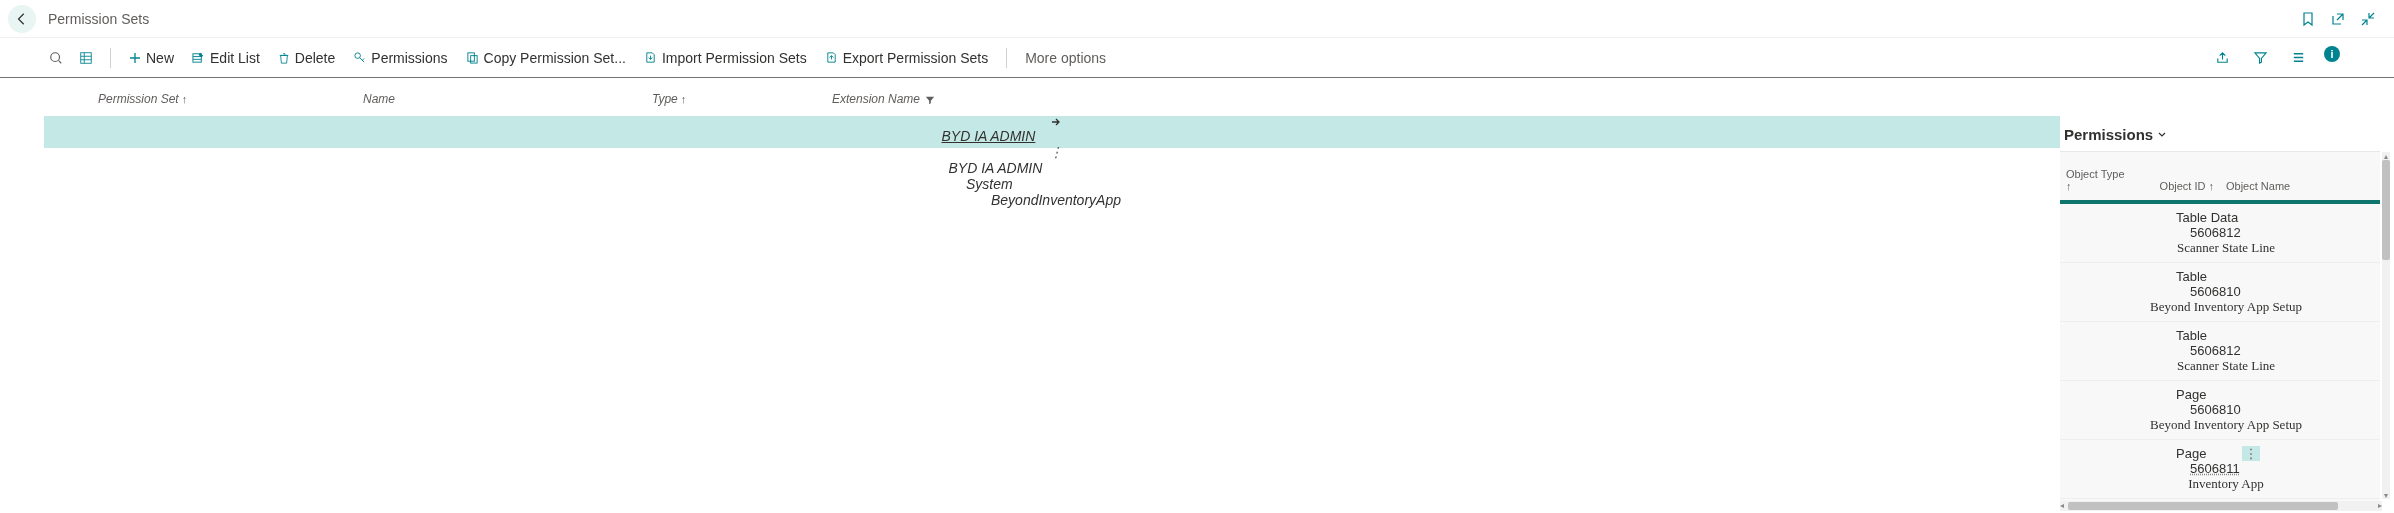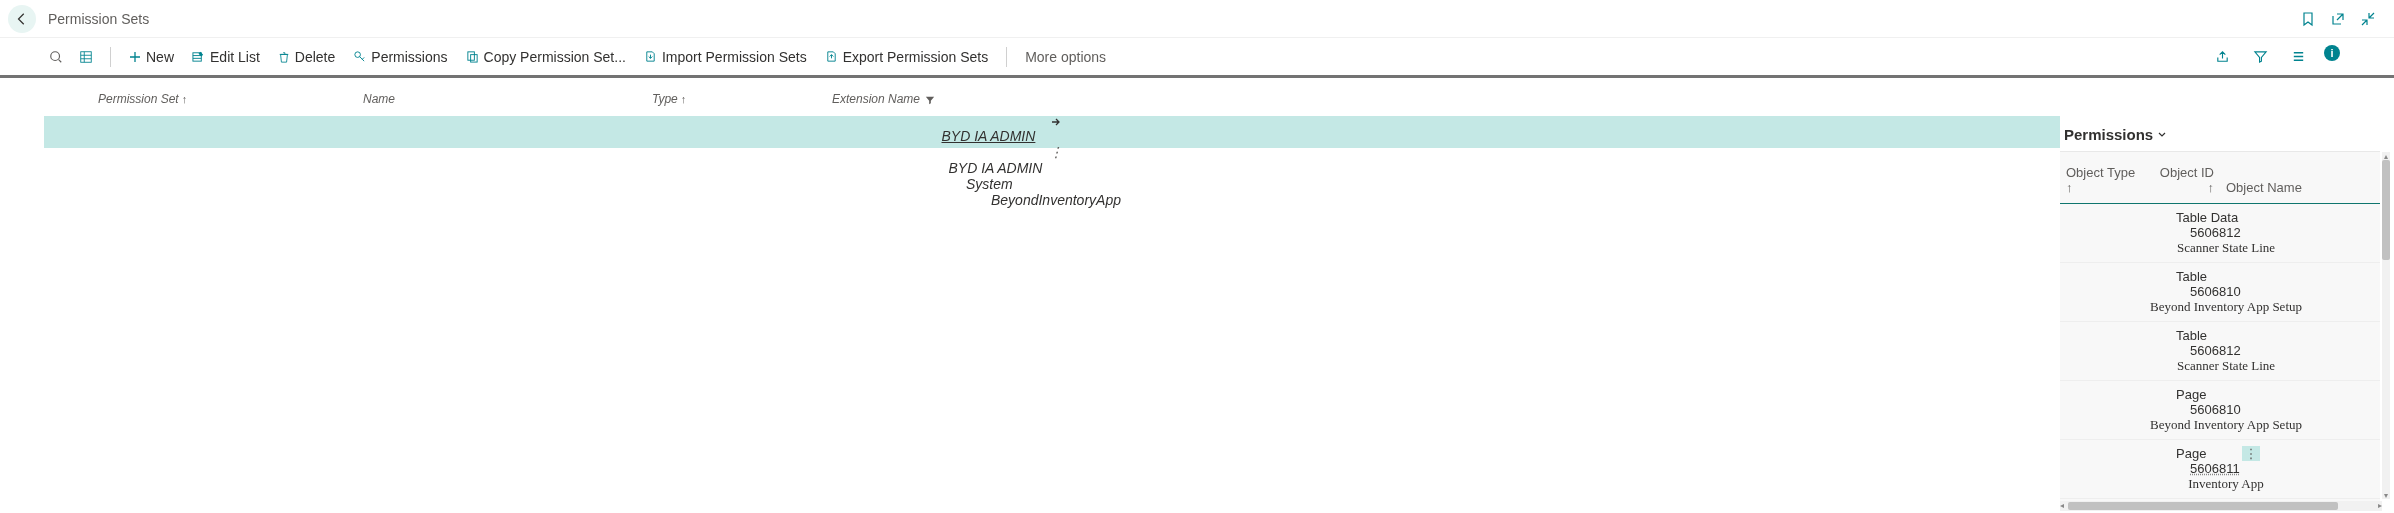--- a/index.html
+++ b/index.html
@@ -31,21 +31,21 @@
     gap: 14px;
     padding-right: 10px;
   }
   .header-right .icon { width: 16px; height: 16px; cursor: pointer; color: #00838f; }
   .info-circle { width:16px; height:16px; border-radius:50%; background:#00838f; color:#fff; font-size:11px; display:flex; align-items:center; justify-content:center; font-weight:bold; cursor:pointer;}
   .toolbar {
     display: flex;
     align-items: center;
     height: 40px;
     padding: 0 44px;
-    border-bottom: 3px solid #737373;
+    border-bottom: 1px solid #737373;
     gap: 6px;
   }
   .tool-icon { width: 24px; height:24px; display:flex; align-items:center; justify-content:center; cursor:pointer; color:#00838f;}
   .divider { width:1px; height:20px; background:#d0d0d0; margin:0 6px; }
   .action-item {
     display:flex; align-items:center; gap:5px; padding:4px 6px; cursor:pointer; color:#323130;
   }
   .action-item svg { color:#00838f; }
   .muted { color:#605e5c; }
   .toolbar-right { margin-left:auto; display:flex; gap:14px; padding-right:10px;}
@@ -78,21 +78,21 @@
   .row-cell-type { width:180px; }
   .row-cell-ext { flex:1; }
 
   .side-panel {
     width: 320px;
     margin-right: 14px;
     margin-top: 40px;
   }
   .panel-title { font-weight:600; font-size:15px; padding: 8px 4px; display:flex; align-items:center; gap:4px; }
   .panel-body { background:#f8f8f8; border-top:1px solid #e8e8e8;}
-  .panel-headers { display:flex; font-size:13px; color:#605e5c; padding:8px 6px; border-bottom:1px solid #0f766e; align-items:flex-end;}
+  .panel-headers { display:flex; font-size:11px; color:#605e5c; padding:8px 6px; border-bottom:4px solid #0f766e; align-items:flex-end;}
   .ph-type { width:88px; }
   .ph-id { width:60px; text-align:right; }
   .ph-name { flex:1; padding-left:12px;margin-top:20px; }
   .panel-row { display:flex; font-size:13px; padding:6px 6px; border-bottom:1px solid #eee; align-items:center;flex-direction:column;}
   .panel-row.highlight .pc-type{ position:relative;}
   .panel-row.highlight .pc-type::after{
     content:"⋮"; position:absolute; right:4px; top:0; background:#c4e8e5; width:18px; height:100%; display:flex; align-items:center; justify-content:center; color:#605e5c;
   }
   .panel-row.highlight .pc-id { text-decoration: underline dotted #888;}
   .pc-type { width:88px; }

